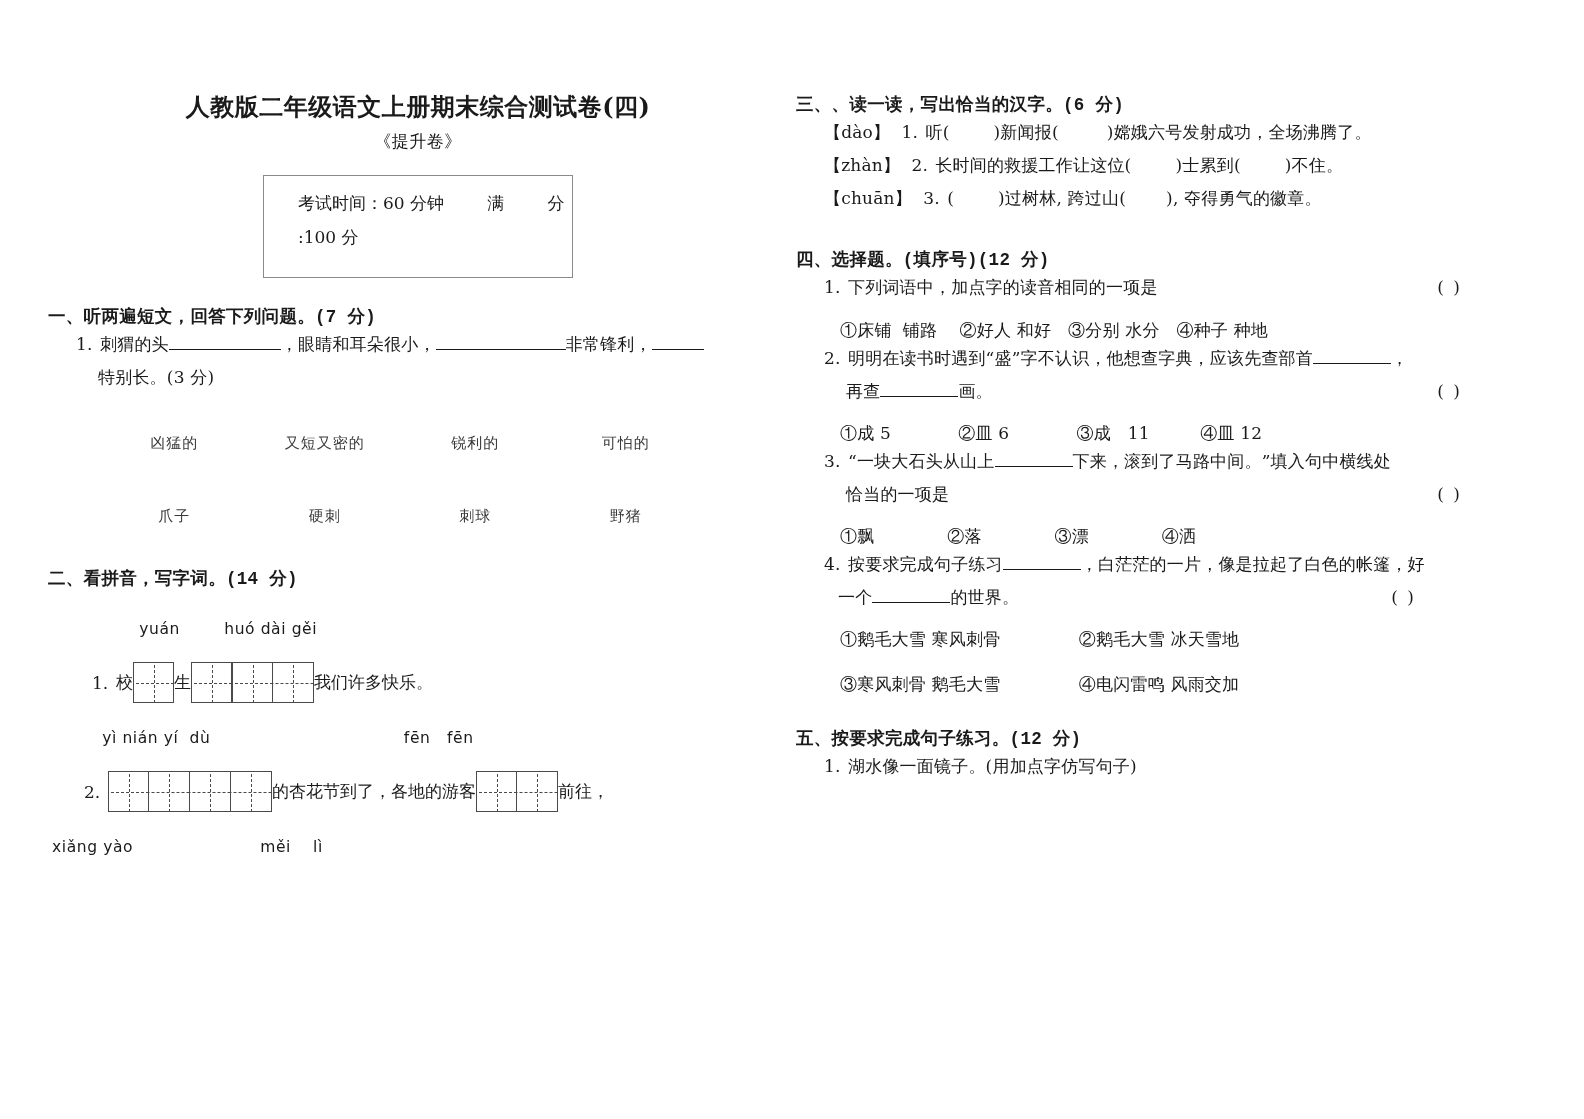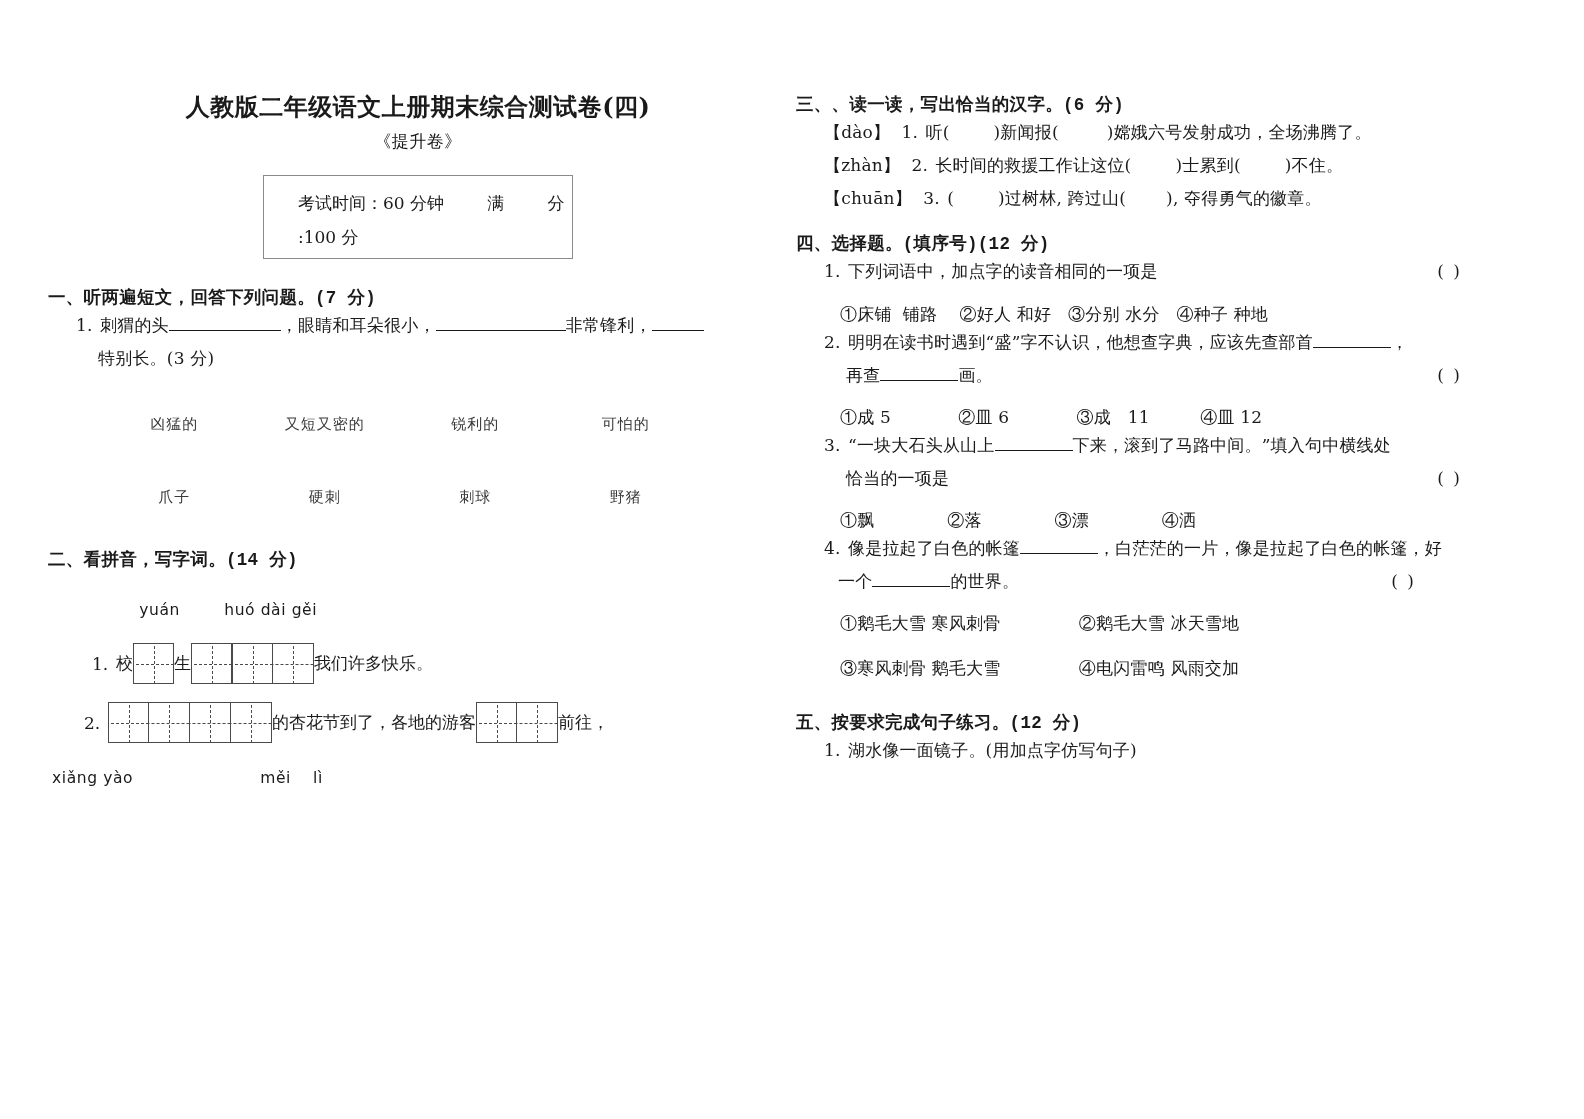--- a/index.html
+++ b/index.html
@@ -32,21 +32,21 @@
   .doc-subtitle {
     text-align: center;
     font-size: 17px;
     margin-top: 8px;
     letter-spacing: 0.5px;
   }
   .info-box {
     width: 310px;
     margin: 22px auto 0 auto;
     border: 1px solid #8a8a8a;
-    padding: 10px 0 4px 0;
+    padding: 10px 0 23px 0;
     font-size: 17px;
     line-height: 2.0;
     min-height: 82px;
   }
   .info-line { padding-left: 34px; white-space: pre; }
 
   
   .sec-head {
     font-size: 17.5px;
     font-weight: 700;
@@ -185,20 +185,21 @@
       <span class="tz-group">
           <span class="tz"></span>
         </span>
       <span class="tz-group">
           <span class="tz"></span>
           <span class="tz"></span>
         </span>
       <span>我们许多快乐。</span>
     </div>
 
+    <div class="py-line" style="margin-top:26px; padding-left:10px">        yì nián yí  dù                                   fēn   fēn</div>
     <div class="tz-line" style="margin-top:18px; padding-left:36px">
       <span class="num">2.</span>
       <span class="tz-group">
           <span class="tz"></span>
           <span class="tz"></span>
           <span class="tz"></span>
           <span class="tz"></span>
         </span>
       <span>的杏花节到了，各地的游客</span>
       <span class="tz-group">
@@ -221,41 +222,41 @@
     </div>
 
     <div class="q">
       <span>【zhàn】</span>&nbsp;&nbsp;<span class="num">2.</span><span>长时间的救援工作让这位(</span><span style="display:inline-block;width:44px"></span><span>)士累到(</span><span style="display:inline-block;width:44px"></span><span>)不住。</span>
     </div>
 
     <div class="q">
       <span>【chuān】</span>&nbsp;&nbsp;<span class="num">3.</span><span>(</span><span style="display:inline-block;width:44px"></span><span>)过树林, 跨过山(</span><span style="display:inline-block;width:40px"></span><span>), 夺得勇气的徽章。</span>
     </div>
 
-    <div class="sec-head" style="margin-top:16px">四、选择题。(填序号)(12 分)</div>
+    <div class="sec-head" style="margin-top:32px">四、选择题。(填序号)(12 分)</div>
 
     <div class="q">
       <span class="num">1.</span><span>下列词语中，加点字的读音相同的一项是</span><span class="paren" style="float:right;margin-right:74px">(    )</span>
     </div>
     <div class="opts">①床铺  铺路    ②好人 和好   ③分别 水分   ④种子 种地</div>
 
     <div class="q">
       <span class="num">2.</span><span>明明在读书时遇到“盛”字不认识，他想查字典，应该先查部首</span><span class="blank b-sm"></span><span>，</span><br>
       <span style="padding-left:22px">再查</span><span class="blank b-sm"></span><span>画。</span><span class="paren" style="float:right;margin-right:74px">(    )</span>
     </div>
     <div class="opts">①成 5            ②皿 6            ③成   11         ④皿 12</div>
 
     <div class="q">
       <span class="num">3.</span><span>“一块大石头从山上</span><span class="blank b-sm"></span><span>下来，滚到了马路中间。”填入句中横线处</span><br>
       <span style="padding-left:22px">恰当的一项是</span><span class="paren" style="float:right;margin-right:74px">(    )</span>
     </div>
     <div class="opts">①飘             ②落             ③漂             ④洒</div>
 
     <div class="q">
-      <span class="num">4.</span><span>像是拉起了白色的帐篷</span><span class="blank b-sm"></span><span>，白茫茫的一片，像是拉起了白色的帐篷，好</span><br>
+      <span class="num">4.</span><span>按要求完成句子练习</span><span class="blank b-sm"></span><span>，白茫茫的一片，像是拉起了白色的帐篷，好</span><br>
       <span style="padding-left:14px">一个</span><span class="blank b-sm"></span><span>的世界。</span><span class="paren" style="float:right;margin-right:120px">(    )</span>
     </div>
     <div class="opts">①鹅毛大雪 寒风刺骨              ②鹅毛大雪 冰天雪地</div>
     <div class="opts" style="margin-top:22px">③寒风刺骨 鹅毛大雪              ④电闪雷鸣 风雨交加</div>
 
     <div class="sec-head" style="margin-top:30px">五、按要求完成句子练习。(12 分)</div>
     <div class="q">
       <span class="num">1.</span><span>湖水像一面镜子。(用加点字仿写句子)</span>
     </div>
 

